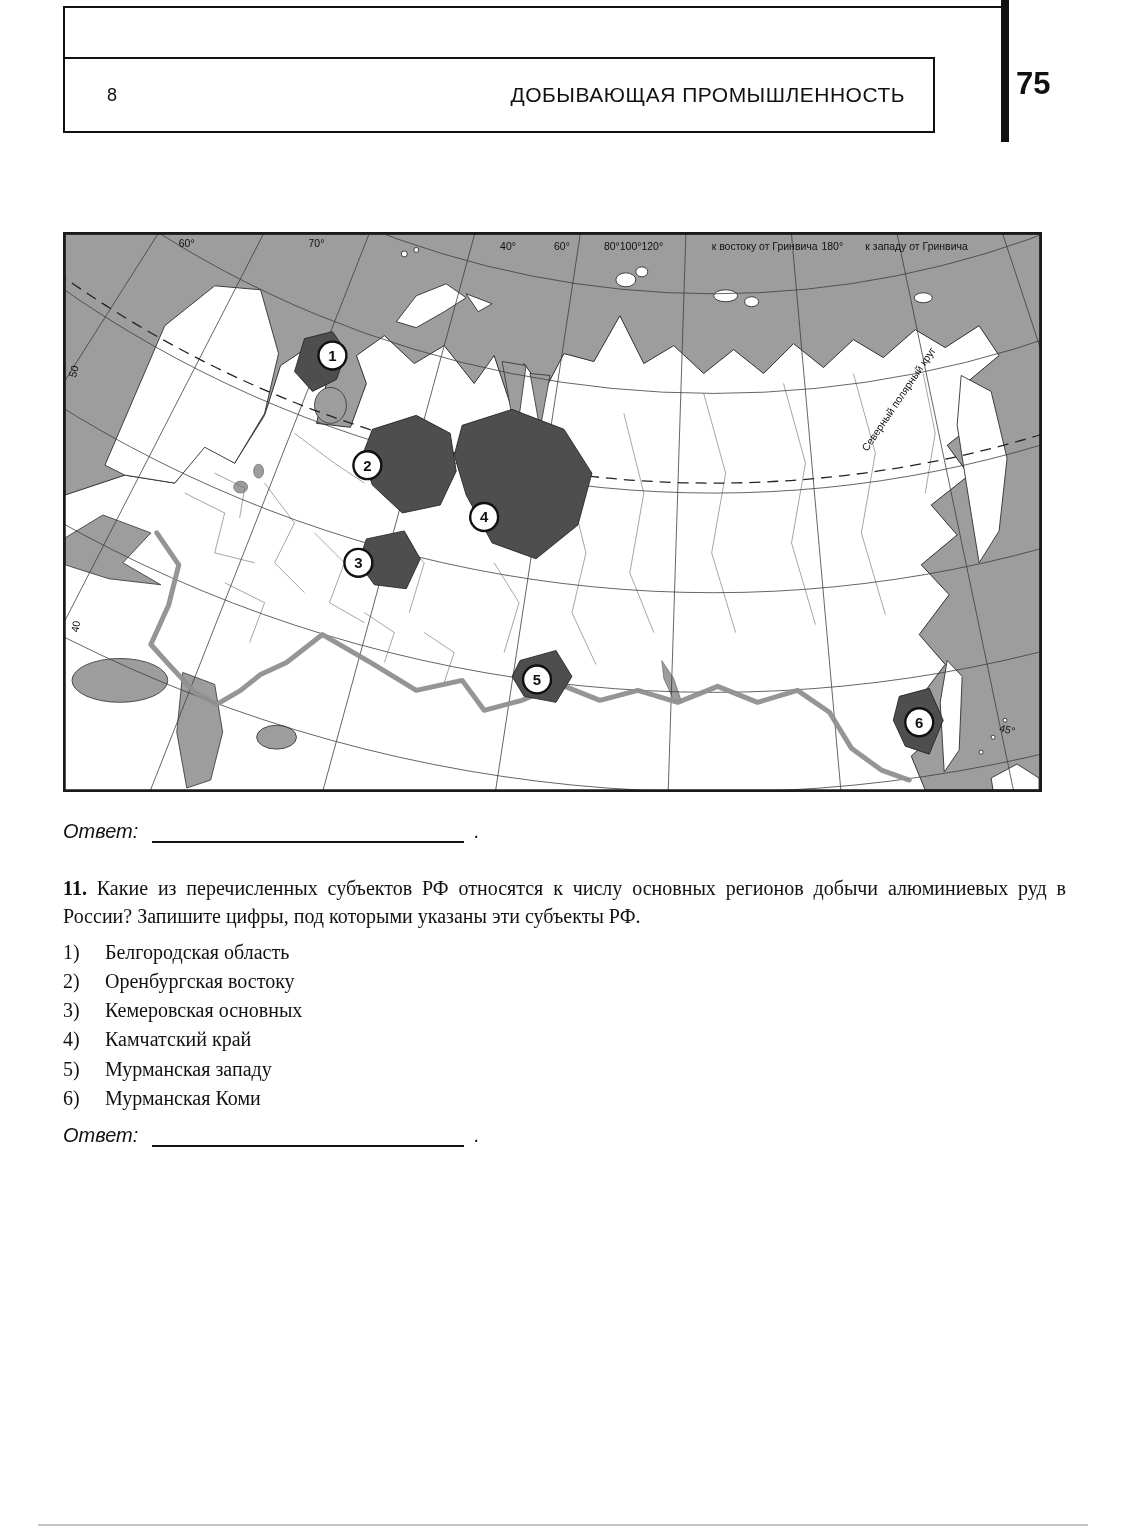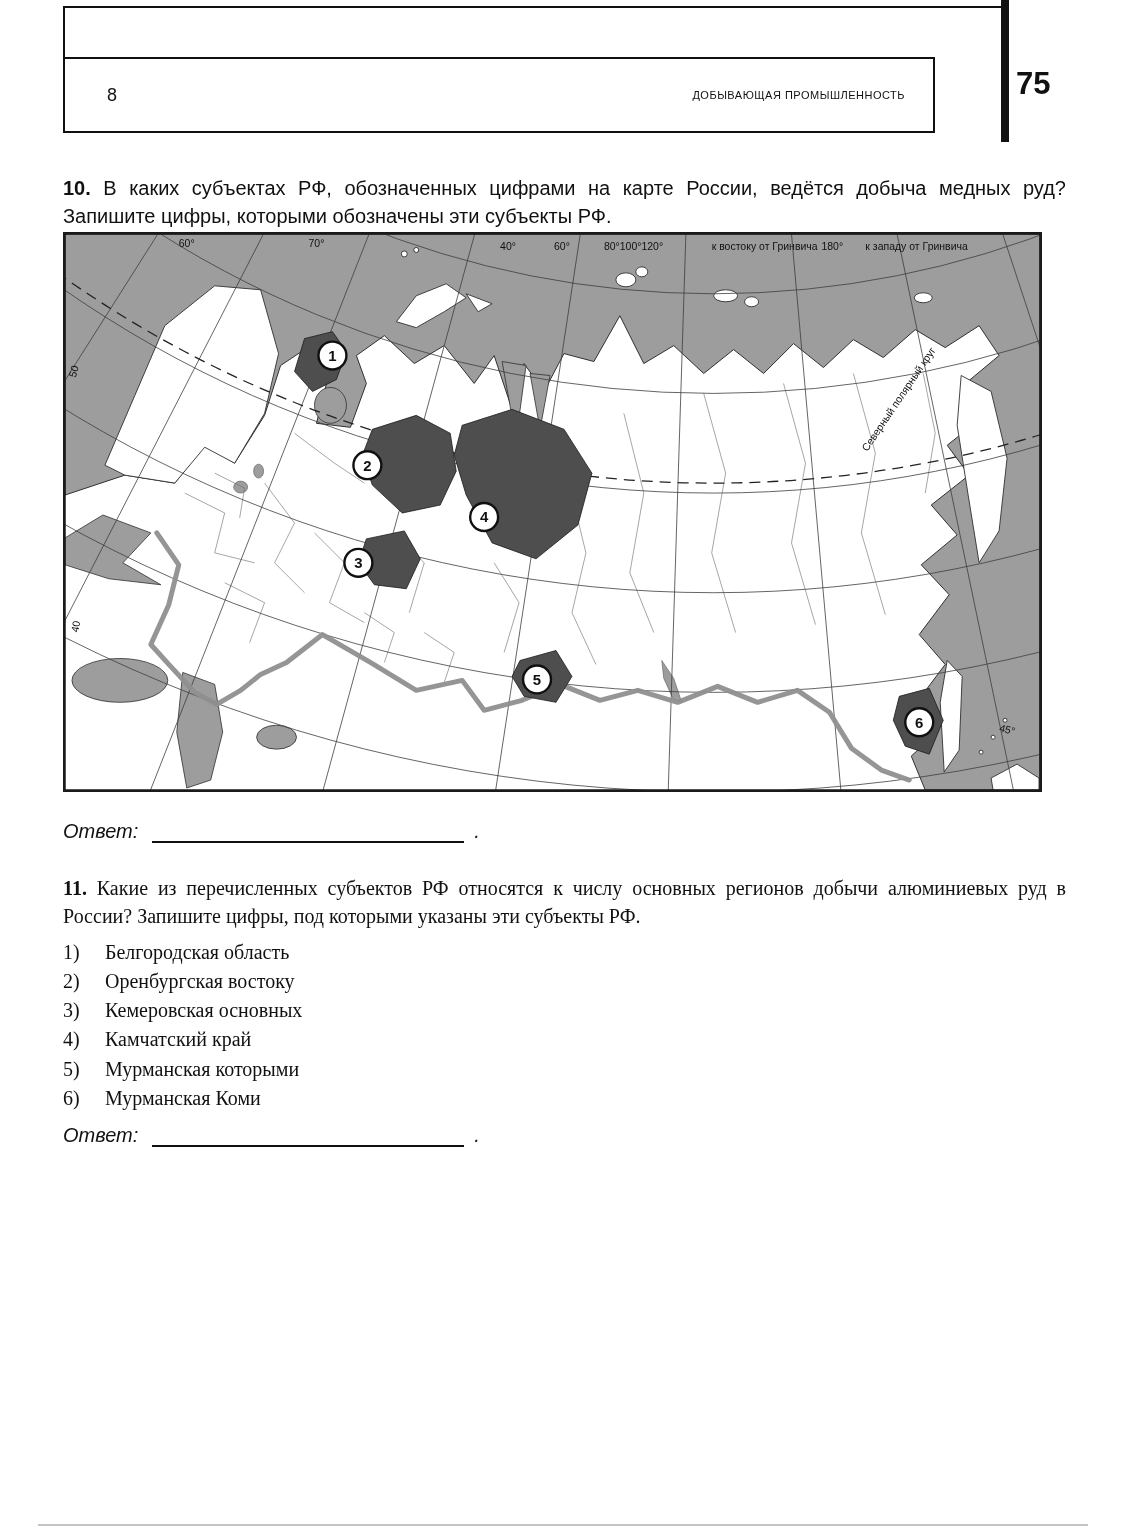--- a/index.html
+++ b/index.html
@@ -16,21 +16,21 @@
   .top-rule{position:absolute;top:6px;left:63px;width:938px;border-top:2.5px solid #111;}
   .left-stub{position:absolute;top:6px;left:63px;height:52px;border-left:2px solid #111;}
   .right-bar{position:absolute;top:0;left:1001px;width:8px;height:142px;background:#111;}
   .header-box{
     position:absolute;top:57px;left:63px;width:872px;height:76px;
     border:2px solid #111;box-sizing:border-box;
     display:flex;align-items:center;justify-content:space-between;
     padding:0 28px 0 42px;
   }
   .hdr-page-num{font-size:18px;}
-  .hdr-title{font-size:11px;letter-spacing:.5px;margin-left:45px;}
+  .hdr-title{font-size:21px;letter-spacing:.5px;margin-left:45px;}
   .corner-num{
     position:absolute;top:66px;left:1016px;width:76px;
     font-size:31px;font-weight:bold;text-align:left;
   }
   
   .question{position:absolute;left:63px;width:1003px;font-size:20px;line-height:1.42;text-align:justify;}
   .q10{top:154px;}
   .q11{top:874px;font-family:Liberation Serif, serif;}
   .qnum{font-weight:bold;}
   
@@ -70,22 +70,20 @@
   <div class="top-rule"></div>
   <div class="left-stub"></div>
   <div class="right-bar"></div>
 
   <div class="header-box">
     <span class="hdr-page-num">8</span>
     <span class="hdr-title">ДОБЫВАЮЩАЯ ПРОМЫШЛЕННОСТЬ</span>
   </div>
   <div class="corner-num">75</div>
 
-  <p class="question q10"><span class="qnum">10.</span>
-    <span>В каких субъектах РФ, обозначенных цифрами на карте России, ведётся добыча медных руд? Запишите цифры, которыми обозначены эти субъекты РФ.</span></p>
 
   <div class="map-wrap">
     <svg viewBox="0 0 977 558" preserveAspectRatio="none">
       <defs>
           <clipPath id="mapclip">
             <rect x="0" y="0" width="977" height="558"></rect>
           </clipPath>
         </defs>
       <g clip-path="url(#mapclip)">
         <rect x="0" y="0" width="977" height="558" fill="#fff"></rect>
@@ -231,21 +229,21 @@
       <div class="opt-row">
         <span class="opt-num">3)</span>
         <span>Кемеровская основных</span>
       </div>
       <div class="opt-row">
         <span class="opt-num">4)</span>
         <span>Камчатский край</span>
       </div>
       <div class="opt-row">
         <span class="opt-num">5)</span>
-        <span>Мурманская которыми</span>
+        <span>Мурманская западу</span>
       </div>
       <div class="opt-row">
         <span class="opt-num">6)</span>
         <span>Мурманская Коми</span>
       </div>
     </div>
   </div>
 
   <div class="answer-line answer-2">
     <span>Ответ:</span>

